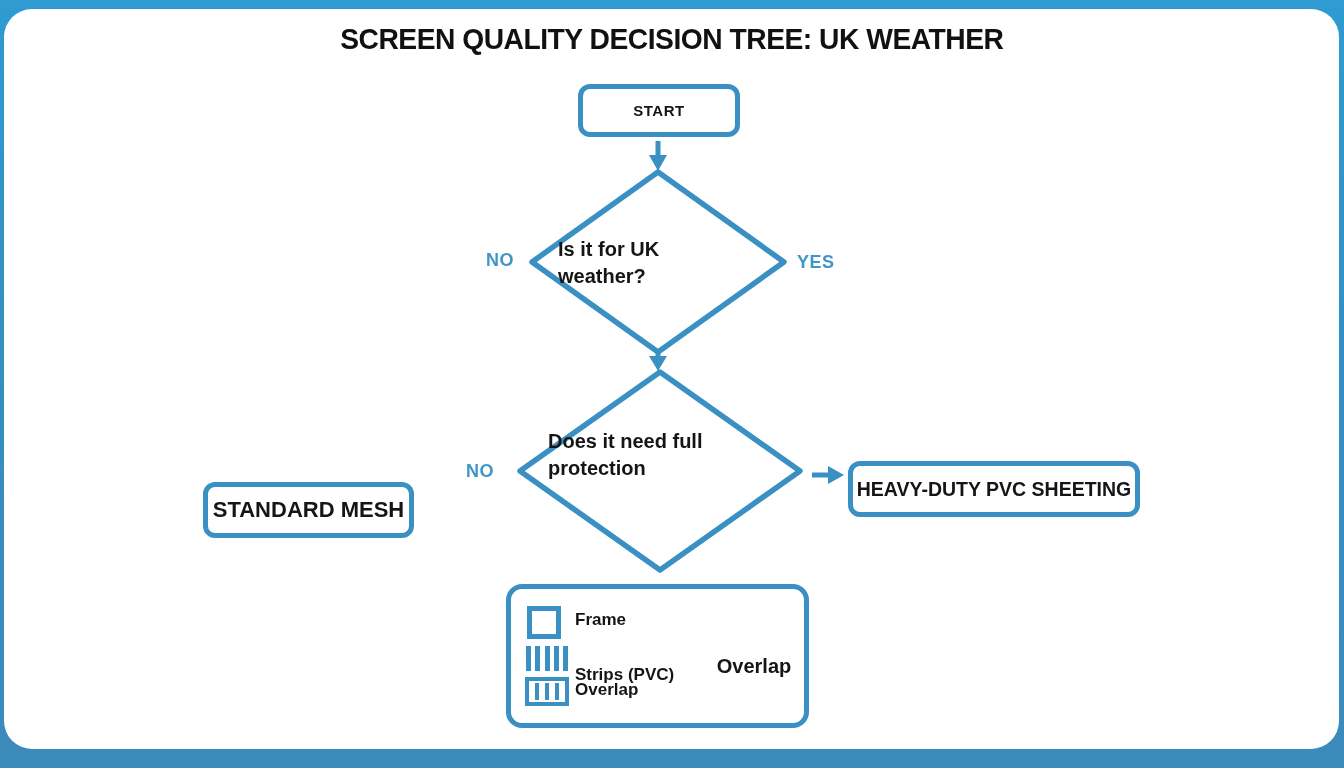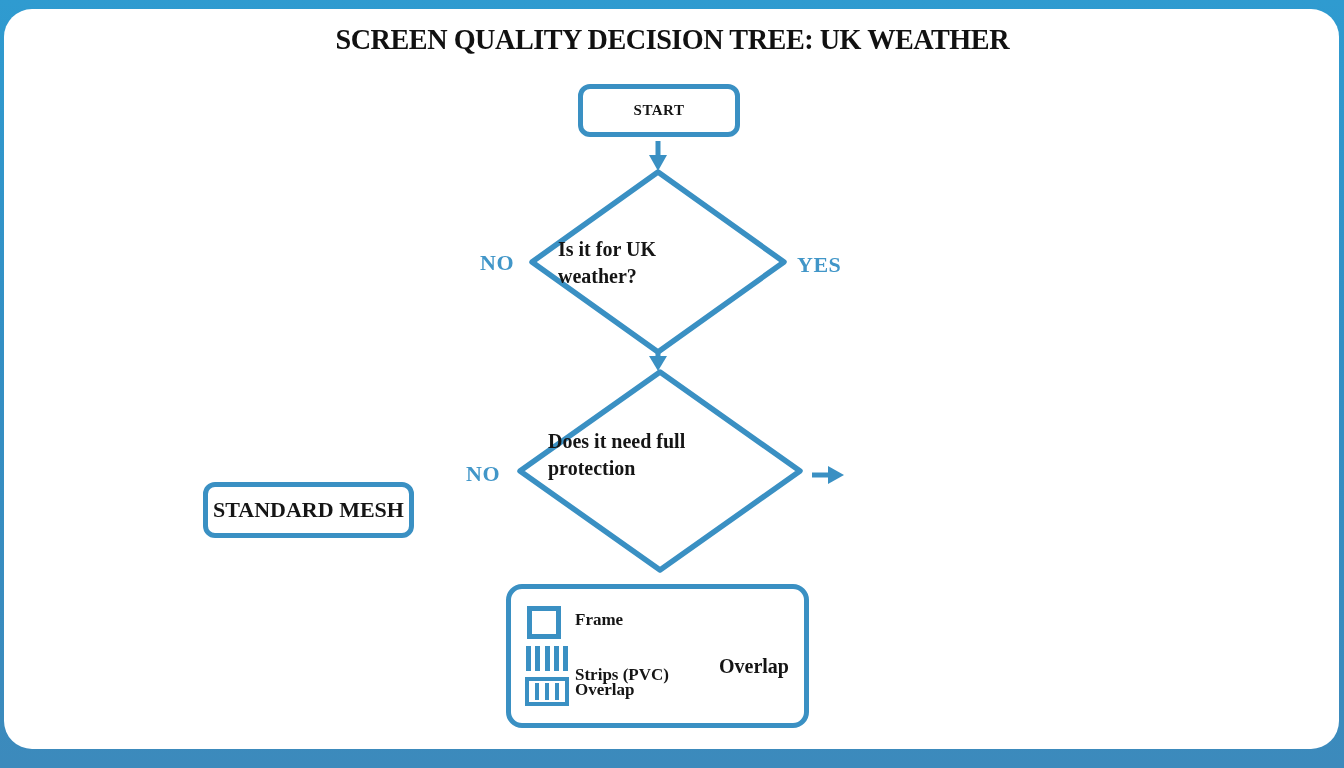--- a/index.html
+++ b/index.html
@@ -6,21 +6,20 @@
   body{
     font-family:"Liberation Sans","DejaVu Sans",sans-serif;
     font-weight:bold;
     -webkit-font-smoothing:antialiased;
   }
   .stage{
     position:relative;
     width:1344px;height:768px;
     background:linear-gradient(180deg,#2f9bd0 0%,#338fc4 45%,#3c8abc 100%);
     overflow:hidden;
-    font-family:Liberation Serif, serif;
   }
   .card{
     position:absolute;
     left:4px;top:9px;right:5px;bottom:19px;
     background:#ffffff;
     border-radius:28px;
   }
   .title{
     position:absolute;
     left:0;right:0;top:22px;
@@ -51,21 +50,21 @@
     text-align:left;
     color:#151515;
     font-size:20px;
     line-height:27px;
   }
   .d1-label{left:558px;top:236px;width:200px;}
   .d2-label{left:548px;top:428px;width:224px;}
   .branch-label{
     position:absolute;
     color:#4196c8;
-    font-size:22px;
+    font-size:18px;
     letter-spacing:0.5px;
   }
   .no1{left:452px;top:250px;width:62px;text-align:right;}
   .yes1{left:797px;top:252px;}
   .no2{left:466px;top:461px;}
   .legend-box{
     position:absolute;
     left:506px;top:584px;width:303px;height:144px;
     border:5px solid #3a90c3;
     border-radius:16px;
@@ -142,20 +141,23 @@
 
   <div class="diamond-label d2-label">
     <div>Does it need full</div>
     <div>protection</div>
   </div>
   <div class="branch-label no2">NO</div>
 
   <div class="node-box outcome-left">
     <span>STANDARD MESH</span>
   </div>
+  <div class="node-box outcome-right">
+    <span>HEAVY-DUTY PVC SHEETING</span>
+  </div>
 
   <div class="legend-box">
     <div class="frame-icon"></div>
     <div class="strips-icon">
       <span></span>
         <span></span>
         <span></span>
         <span></span>
         <span></span>
     </div>

